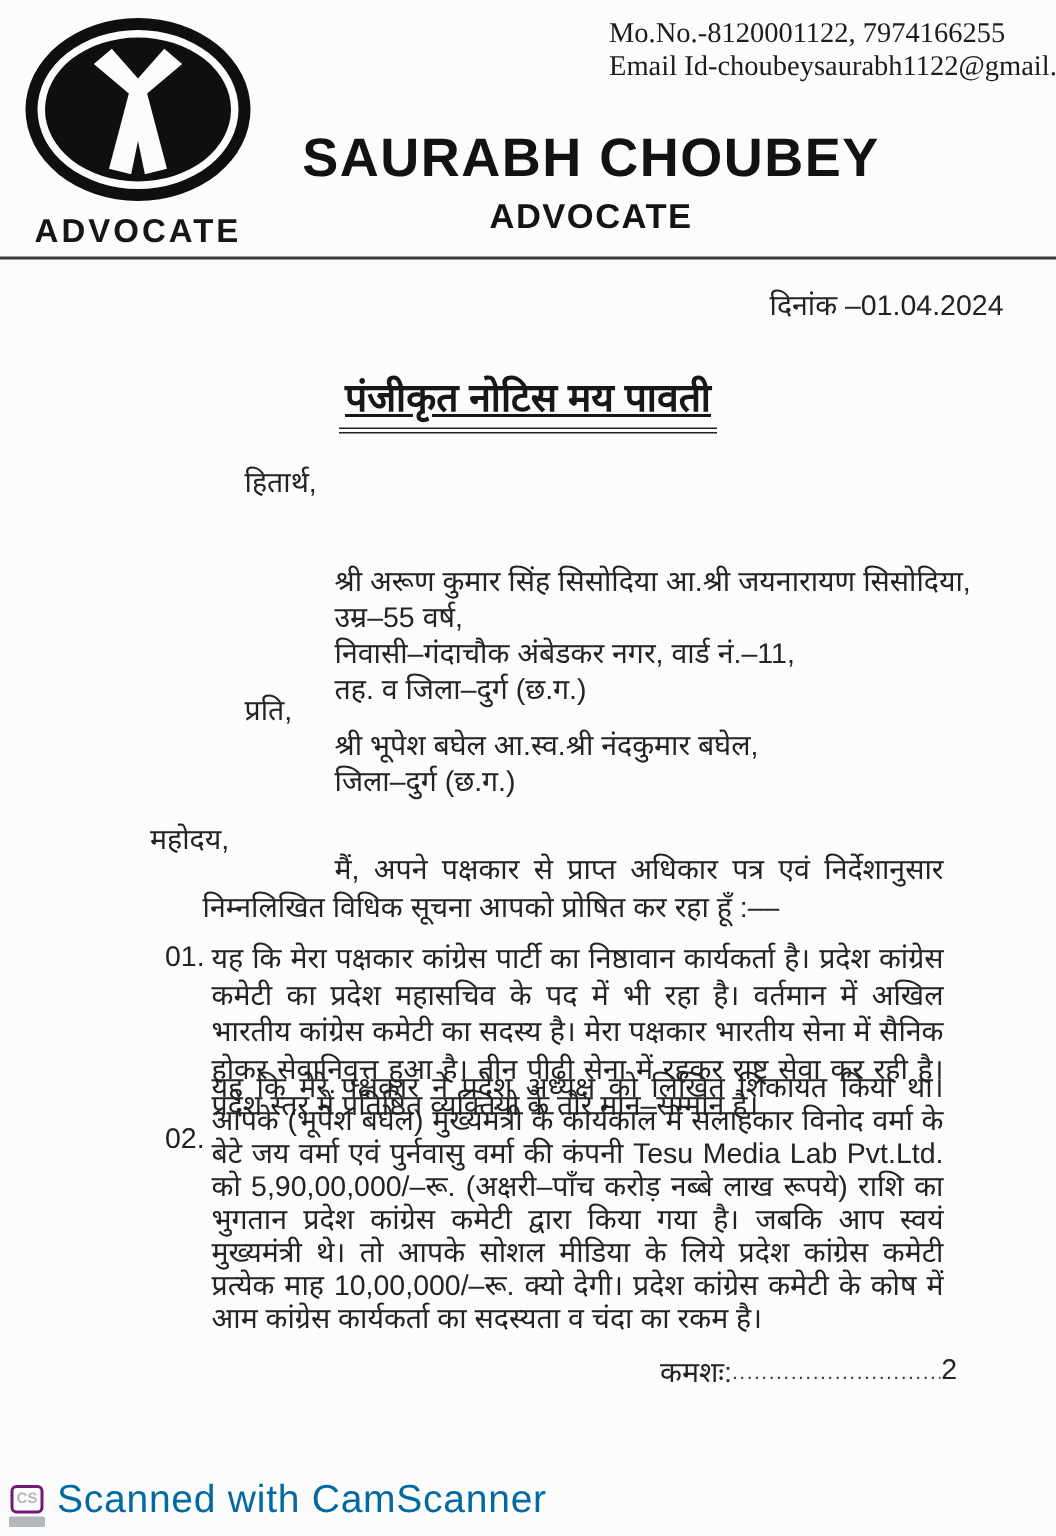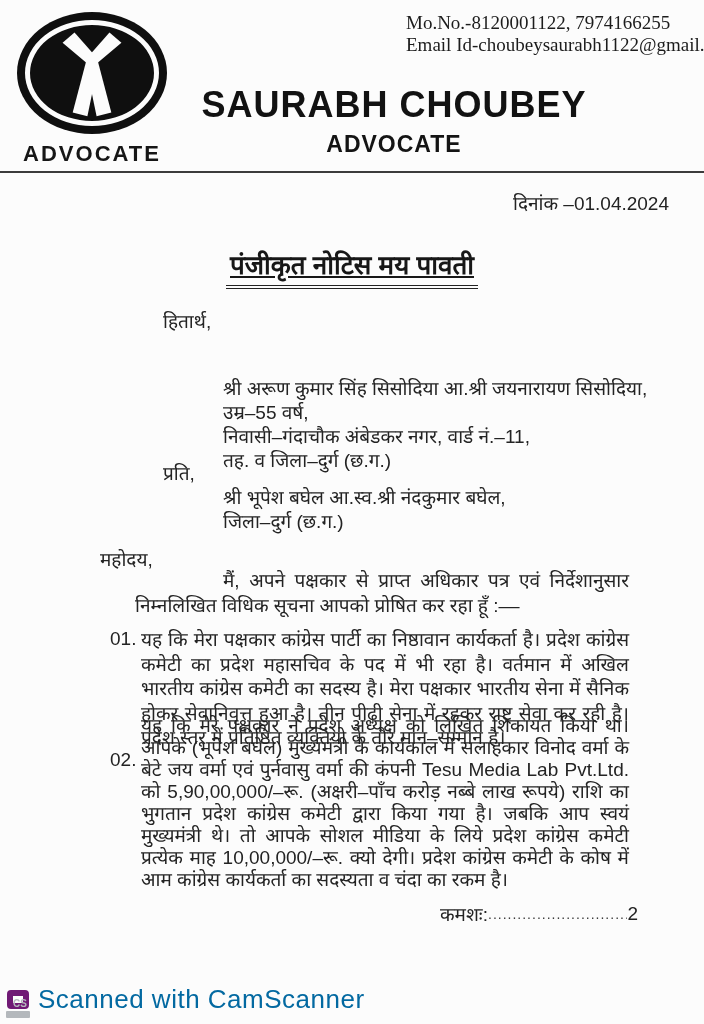--- a/index.html
+++ b/index.html
@@ -59,21 +59,21 @@
   .kramshah {
     position:absolute; left:440px; top:901px; width:198px;
     display:flex; align-items:center; font-size:19px; color:#232323;
   }
   .kramshah .dots { flex:1; overflow:hidden; white-space:nowrap; letter-spacing:1px; font-size:14px; color:#3a3a3a; }
 
   
   .watermark { position:absolute; left:6px; top:984px; display:flex; align-items:flex-start; gap:8px; }
   .cs-icon { display:flex; flex-direction:column; align-items:center; margin-top:6px; }
   .cs-box {
-    width:22px; height:19px; border:6px solid #701a75; border-radius:4px;
+    width:22px; height:19px; border:2px solid #701a75; border-radius:4px;
     color:#b4b8bc; font-size:10px; font-weight:700; line-height:15px; text-align:center;
   }
   .cs-bar { width:24px; height:7px; background:#b4b8bc; margin-top:2px; border-radius:1px; }
   .wm-text { font-size:26px; font-weight:400; color:#0369a1; letter-spacing:0.5px; }
 </style>
 </head>
 <body>
 
 <div class="page">
 

